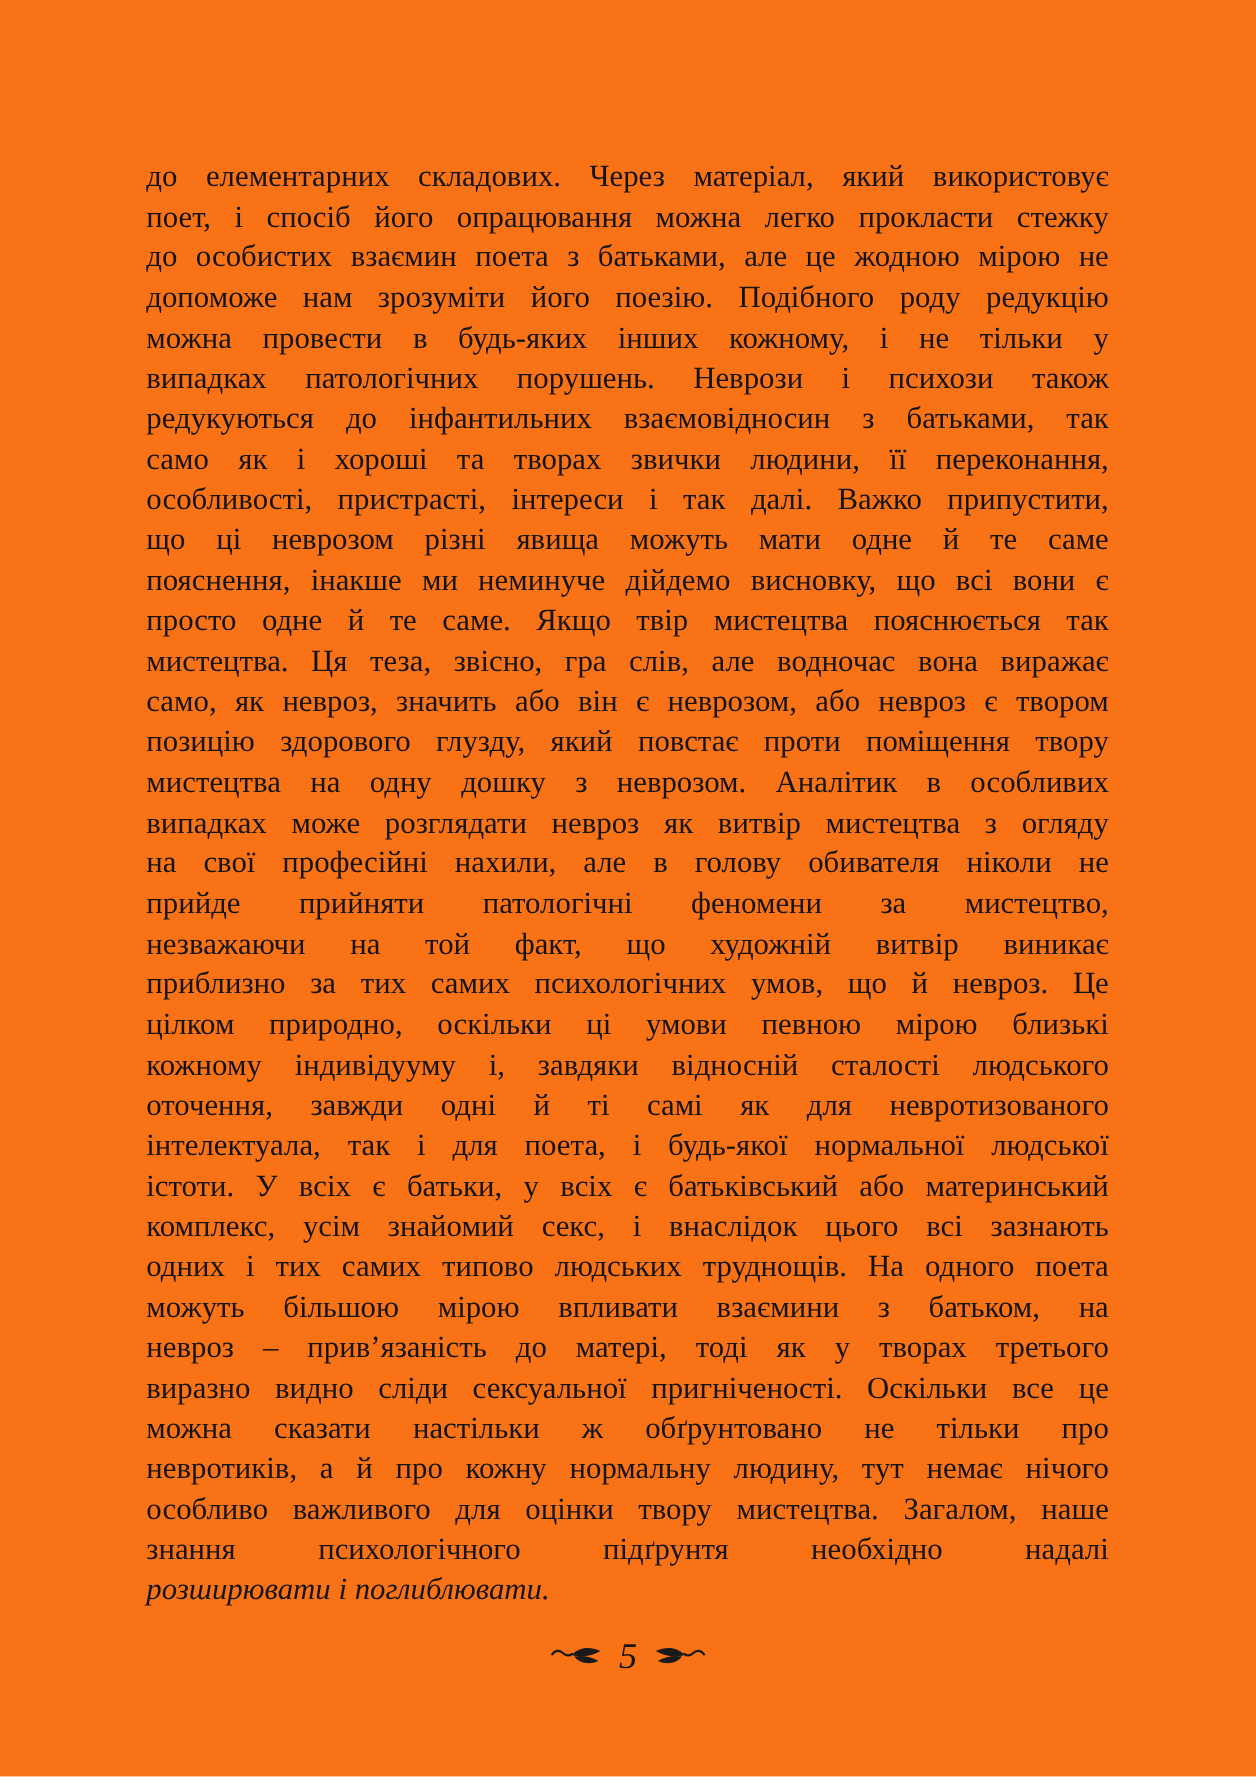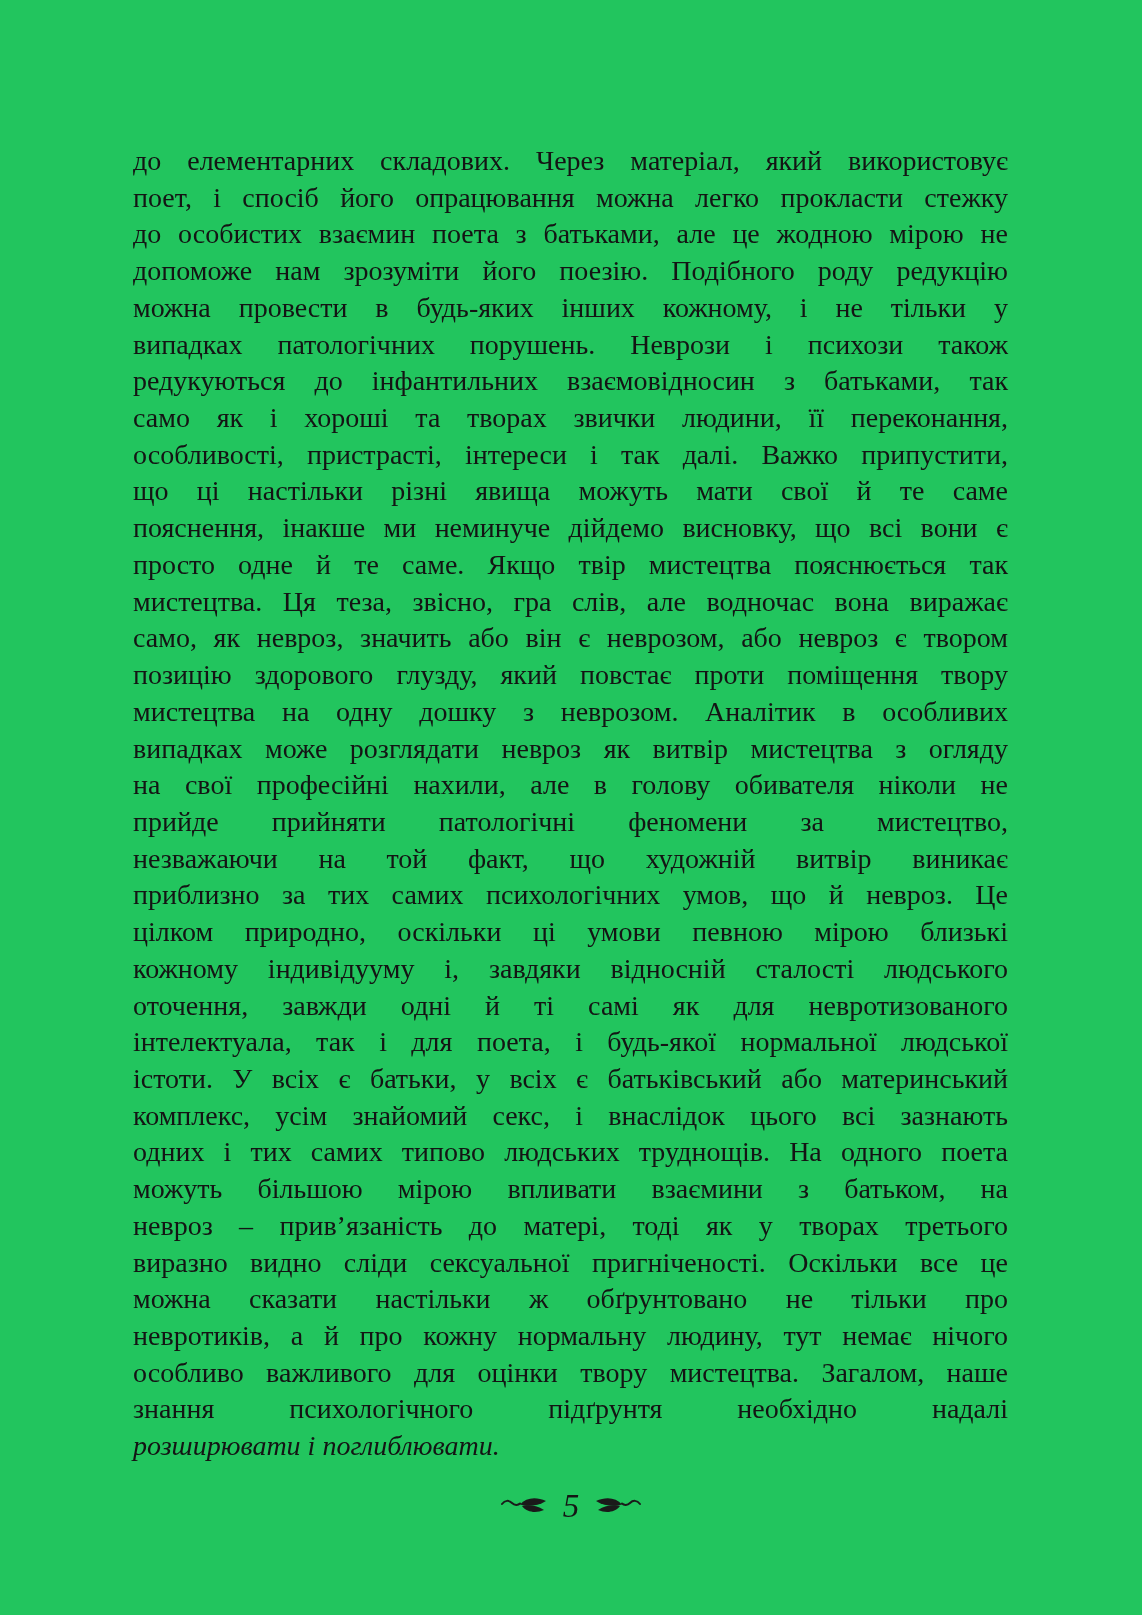--- a/index.html
+++ b/index.html
@@ -4,21 +4,21 @@
 <style>
   html, body {
     margin: 0;
     padding: 0;
     background: #ffffff;
   }
   .page {
     position: relative;
     width: 1142px;
     height: 1615px;
-    background: #22c55e;
+    background: #f97316;
     overflow: hidden;
   }
   .text-block {
     position: absolute;
     left: 133px;
     top: 143px;
     width: 875px;
     font-family: "Liberation Serif", "DejaVu Serif", serif;
     font-size: 28px;
     line-height: 36.72px;
@@ -75,21 +75,21 @@
   <main class="text-block">
     <p class="line">до елементарних складових. Через матеріал, який використовує</p>
     <p class="line">поет, і спосіб його опрацювання можна легко прокласти стежку</p>
     <p class="line">до особистих взаємин поета з батьками, але це жодною мірою не</p>
     <p class="line">допоможе нам зрозуміти його поезію. Подібного роду редукцію</p>
     <p class="line">можна провести в будь-яких інших кожному, і не тільки у</p>
     <p class="line">випадках патологічних порушень. Неврози і психози також</p>
     <p class="line">редукуються до інфантильних взаємовідносин з батьками, так</p>
     <p class="line">само як і хороші та творах звички людини, її переконання,</p>
     <p class="line">особливості, пристрасті, інтереси і так далі. Важко припустити,</p>
-    <p class="line">що ці настільки різні явища можуть мати свої й те саме</p>
+    <p class="line">що ці неврозом різні явища можуть мати одне й те саме</p>
     <p class="line">пояснення, інакше ми неминуче дійдемо висновку, що всі вони є</p>
     <p class="line">просто одне й те саме. Якщо твір мистецтва пояснюється так</p>
     <p class="line">мистецтва. Ця теза, звісно, гра слів, але водночас вона виражає</p>
     <p class="line">само, як невроз, значить або він є неврозом, або невроз є твором</p>
     <p class="line">позицію здорового глузду, який повстає проти поміщення твору</p>
     <p class="line">мистецтва на одну дошку з неврозом. Аналітик в особливих</p>
     <p class="line">випадках може розглядати невроз як витвір мистецтва з огляду</p>
     <p class="line">на свої професійні нахили, але в голову обивателя ніколи не</p>
     <p class="line">прийде прийняти патологічні феномени за мистецтво,</p>
     <p class="line">незважаючи на той факт, що художній витвір виникає</p>

